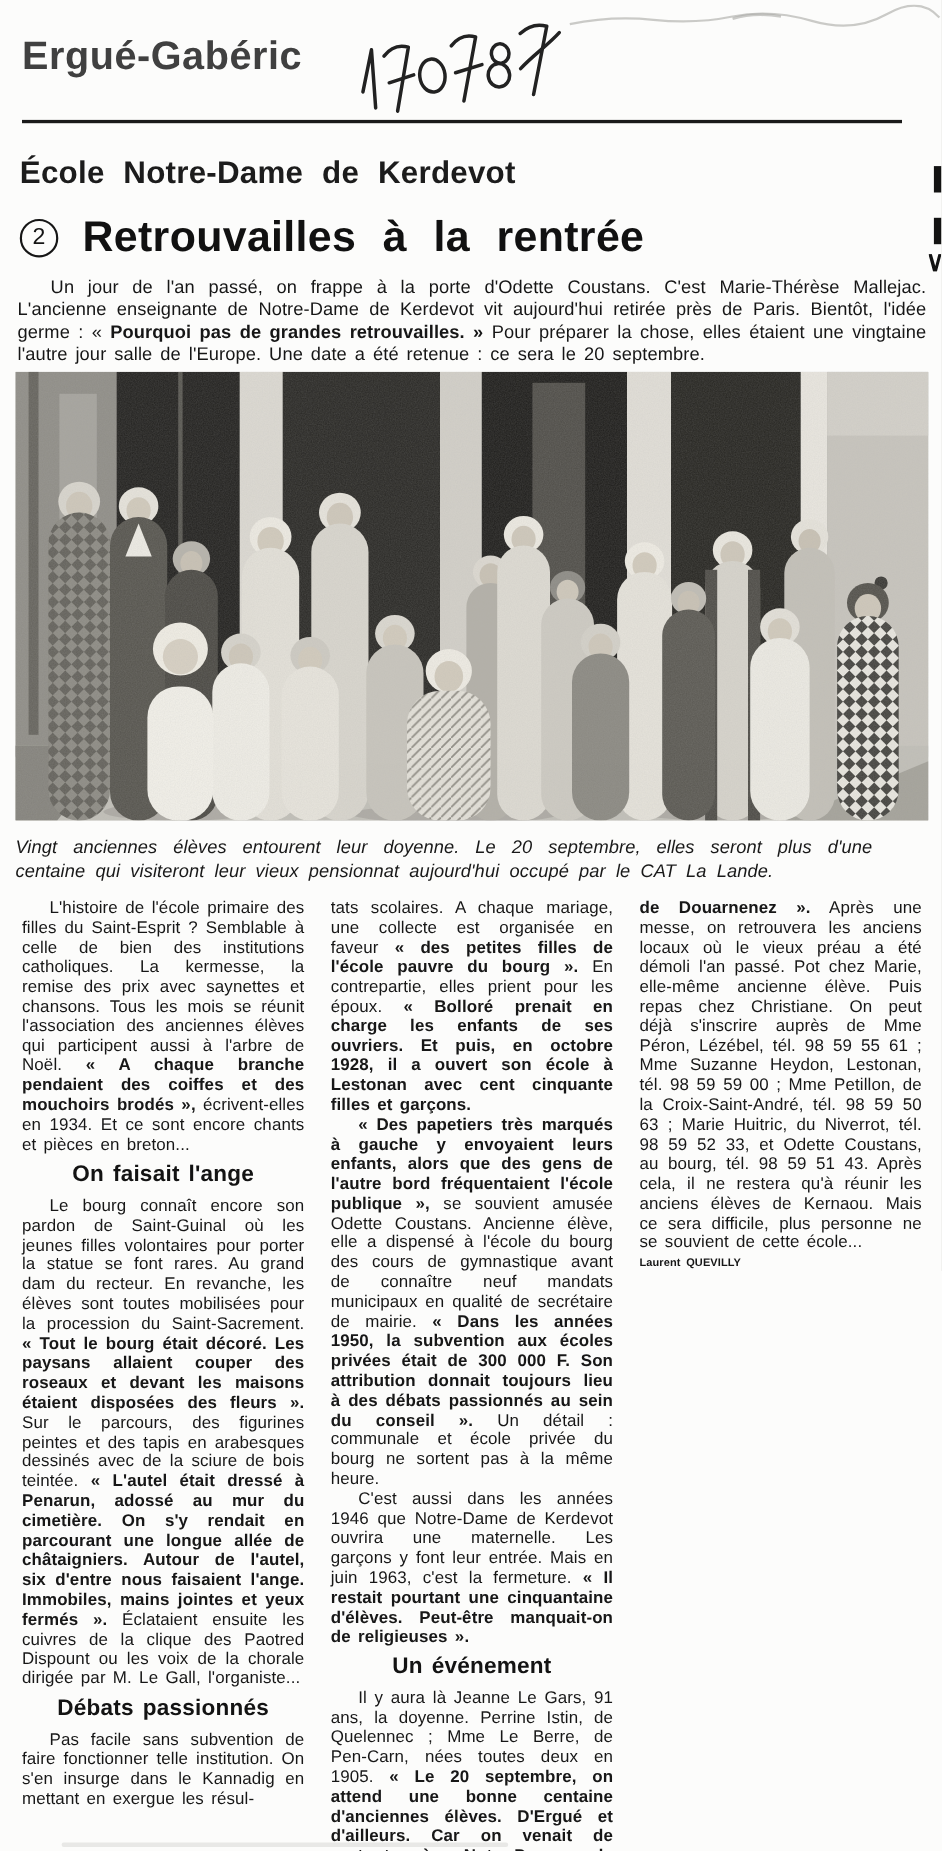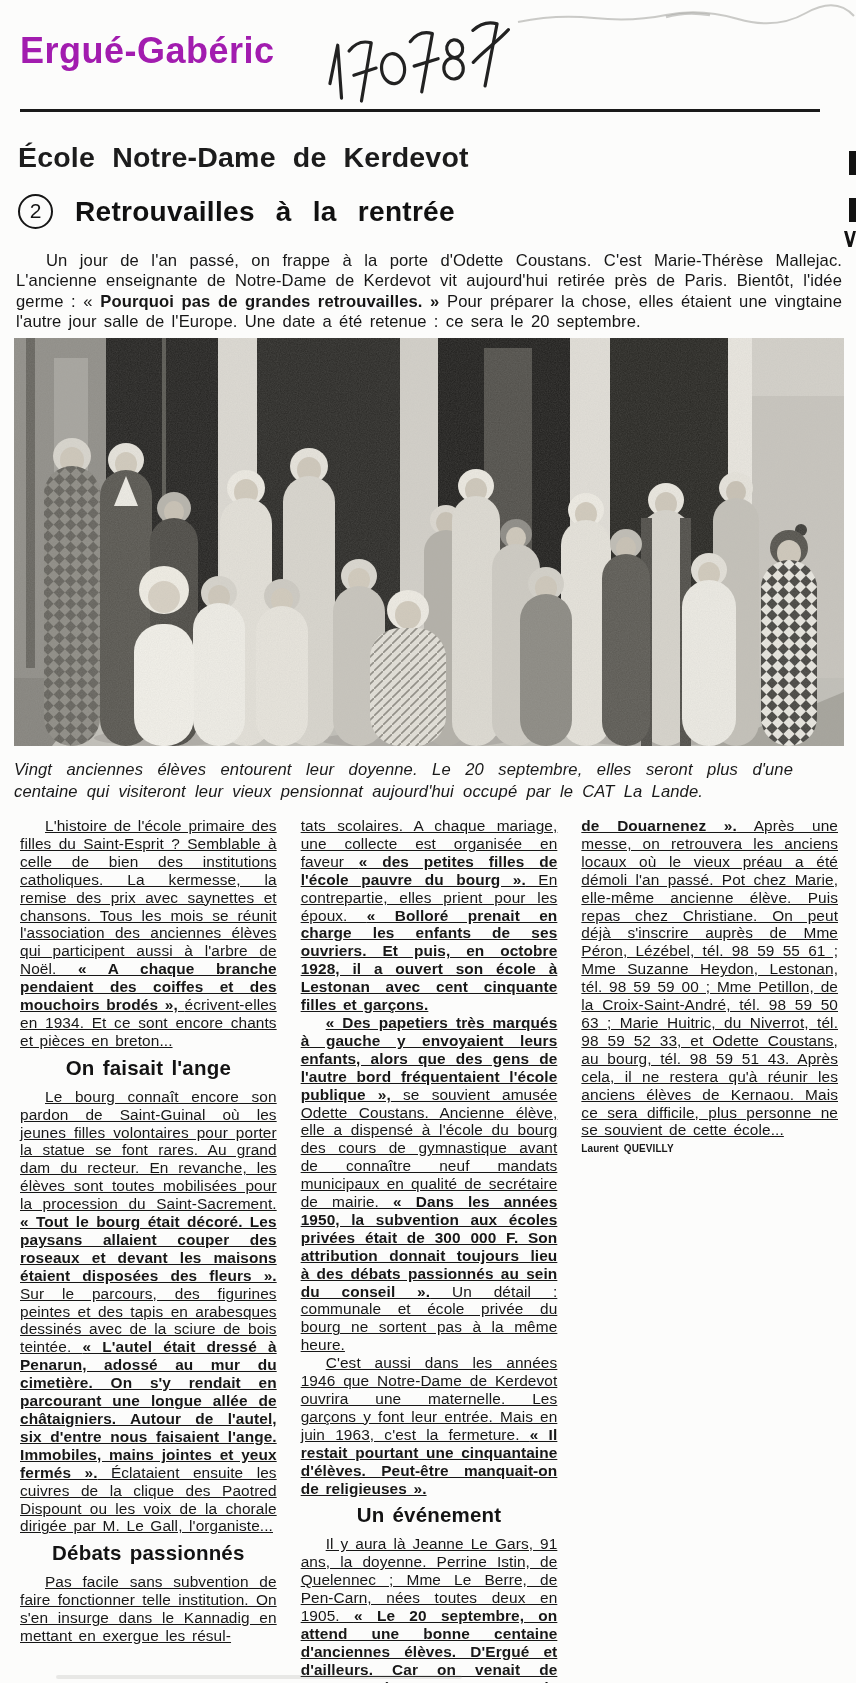--- a/index.html
+++ b/index.html
@@ -6,46 +6,46 @@
   .page{
     position:relative;width:856px;height:1683px;margin:0 auto;
     background:#fcfcfb;color:#151515;overflow:hidden;
     font-family:"Liberation Sans","DejaVu Sans",sans-serif;
     -webkit-font-smoothing:antialiased;
   }
   .sr-only{position:absolute;width:1px;height:1px;overflow:hidden;clip-path:inset(50%);white-space:nowrap;}
 
   
   .masthead{position:absolute;top:30px;left:20px;right:16px;display:flex;align-items:flex-start;}
-  .section-title{margin:0;font-size:36px;font-weight:700;letter-spacing:.5px;color:#a21caf;}
+  .section-title{margin:0;font-size:36px;font-weight:700;letter-spacing:.5px;color:#404040;}
   .ink{margin-left:34px;margin-top:-10px;}
   .rule{position:absolute;top:109px;left:20px;width:800px;height:0;border-top:3.5px solid #1a1a1a;}
   .kicker{position:absolute;top:141px;left:18px;font-size:28.5px;font-weight:700;word-spacing:9px;letter-spacing:.2px;color:#1c1c1c;}
   .headline-row{position:absolute;top:194px;left:18px;display:flex;align-items:center;gap:22px;}
   .badge{flex:0 0 auto;width:35px;height:35px;border:2.5px solid #161616;border-radius:50%;
     display:flex;align-items:center;justify-content:center;font-size:21px;font-weight:400;padding-bottom:1px;box-sizing:border-box;}
-  .headline{margin:0;font-size:28px;font-weight:700;word-spacing:13px;letter-spacing:.3px;color:#111;}
+  .headline{margin:0;font-size:39px;font-weight:700;word-spacing:13px;letter-spacing:.3px;color:#111;}
 
   
   .lede{position:absolute;top:251px;left:16px;width:826px;margin:0;
     font-size:16.6px;line-height:20.4px;text-align:justify;text-indent:30px;
     word-spacing:2.5px;letter-spacing:.1px;color:#161616;}
   .lede b{font-weight:700;}
 
   
   .photo-figure{position:absolute;top:338px;left:14px;width:779px;margin:0;}
   .photo-figure svg{display:block;width:830px;height:408px;}
   .caption{margin-top:13px;font-style:italic;font-size:16.6px;line-height:21.5px;
     text-align:justify;word-spacing:4.5px;letter-spacing:.1px;color:#191919;}
 
   
   .cols{position:absolute;top:817px;left:20px;width:818px;display:flex;gap:24px;}
   .col{flex:1 1 0;font-size:15.4px;line-height:17.9px;text-align:justify;
     word-spacing:2.2px;letter-spacing:.1px;color:#171717;}
-  .col p{margin:0;text-decoration:underline;}
+  .col p{margin:0;}
   .col p.ind{text-indent:25px;}
   .col b{font-weight:700;}
   .col h3{margin:9px 0 11px;font-size:20.5px;font-weight:700;text-align:center;letter-spacing:.2px;color:#131313;}
   .byline{font-weight:700;padding-right:10px;margin-top:1px;font-size:10px;}
 
   
   .frag{position:absolute;right:0;background:#131313;}
   .frag-1{top:151px;width:7px;height:24px;}
   .frag-2{top:198px;width:7px;height:24px;}
   .frag-v{top:231px;width:12px;height:16px;background:#131313;

